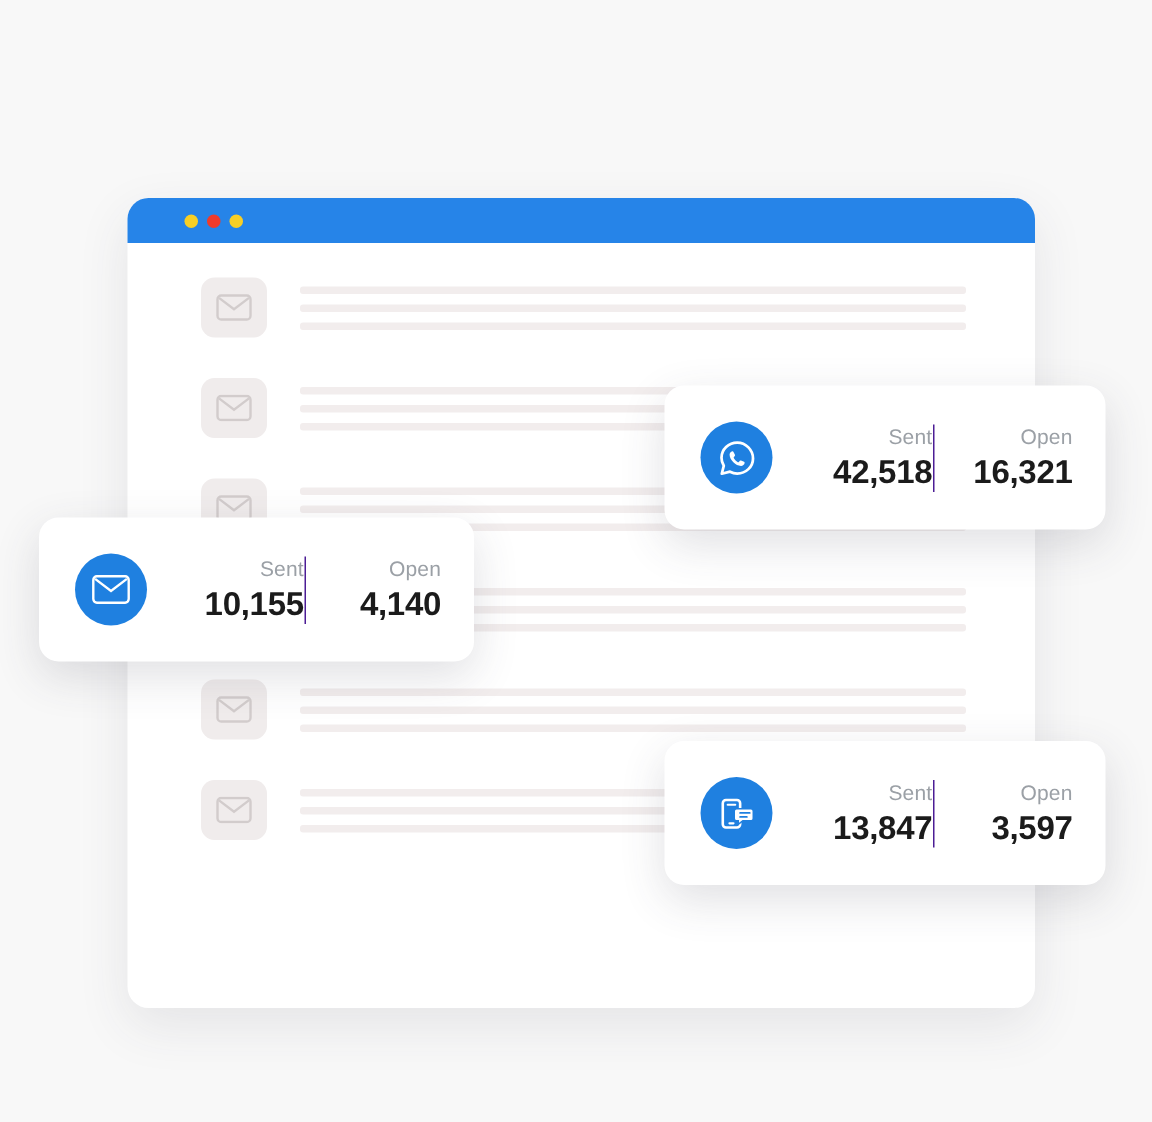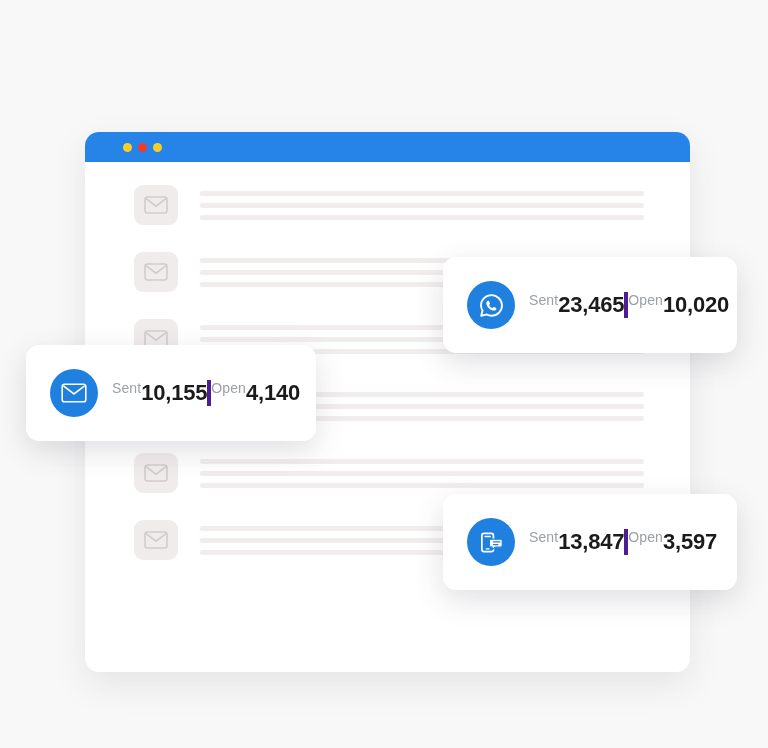--- a/index.html
+++ b/index.html
@@ -144,26 +144,26 @@
 
   .card-metrics {
     display: flex;
     align-items: stretch;
     flex: 1;
     margin-left: 14px;
   }
   .metric {
     flex: 1;
     display: flex;
-    flex-direction: row;
-    align-items: flex-start;
+    flex-direction: column;
+    align-items: flex-end;
     justify-content: center;
   }
   .metric + .metric {
-    border-left: 4px solid #4c1d95;
+    border-left: 1px solid #4c1d95;
   }
   .metric-label {
     font-size: 14px;
     color: #9ba0a6;
     letter-spacing: 0.1px;
     margin-bottom: 3px;
   }
   .metric-value {
     font-size: 22px;
     font-weight: bold;
@@ -276,25 +276,25 @@
   <div class="stat-card card-whatsapp">
     <span class="card-badge">
       <svg width="27" height="27" viewBox="0 0 28 28">
         <path d="M14 3.2c-6 0-10.9 4.7-10.9 10.5 0 2 .6 3.9 1.6 5.5L3.3 24.7l5.7-1.4c1.5.8 3.2 1.3 5 1.3 6 0 10.9-4.7 10.9-10.5S20 3.2 14 3.2z" fill="none" stroke="#ffffff" stroke-width="1.9" stroke-linejoin="round"></path>
         <path d="M10.6 9.2c.3-.1.6 0 .8.4l1 2c.1.3.1.5-.1.8l-.6.8c-.2.2-.2.4-.1.6.4.9 1.6 2.3 2.8 2.9.3.1.5.1.7-.1l.7-.8c.2-.2.5-.3.8-.2l2.1.9c.3.2.5.5.4.8-.2 1.2-1.3 2-2.5 2-3.6 0-7.8-4.1-7.9-7.7 0-1.2.8-2.2 1.9-2.4z" fill="#ffffff"></path>
       </svg>
     </span>
     <span class="card-metrics">
       <span class="metric">
         <span class="metric-label">Sent</span>
-        <span class="metric-value">23,465</span>
+        <span class="metric-value">42,518</span>
       </span>
       <span class="metric">
         <span class="metric-label">Open</span>
-        <span class="metric-value">10,020</span>
+        <span class="metric-value">16,321</span>
       </span>
     </span>
   </div>
 
   <div class="stat-card card-email">
     <span class="card-badge">
       <svg width="26" height="20" viewBox="0 0 26 20">
         <rect x="1.2" y="1.2" width="23.6" height="17.6" rx="2.4" fill="none" stroke="#ffffff" stroke-width="1.6"></rect>
         <path d="M2.4 2.9 L13 11 L23.6 2.9" fill="none" stroke="#ffffff" stroke-width="1.6"></path>
       </svg>

